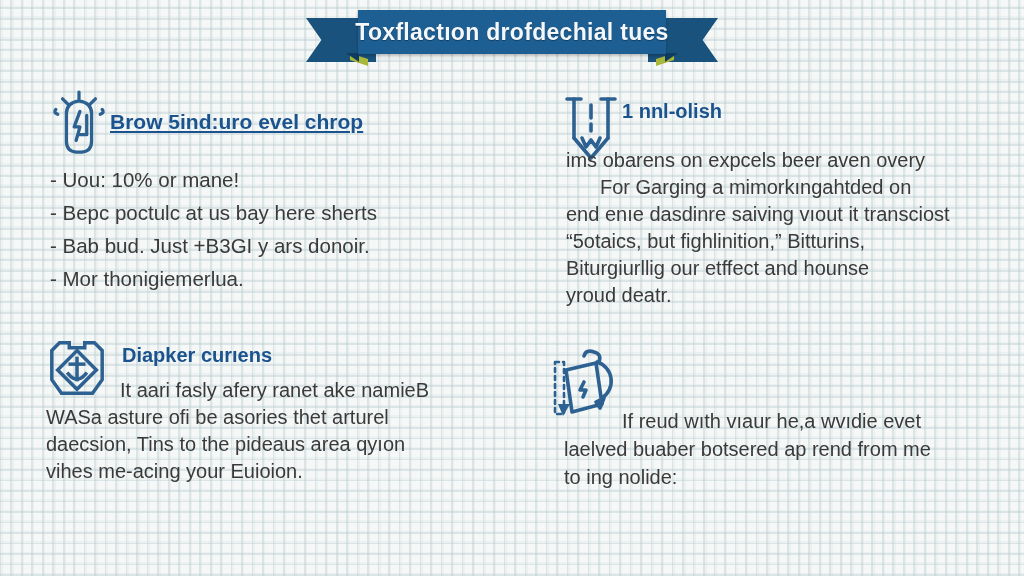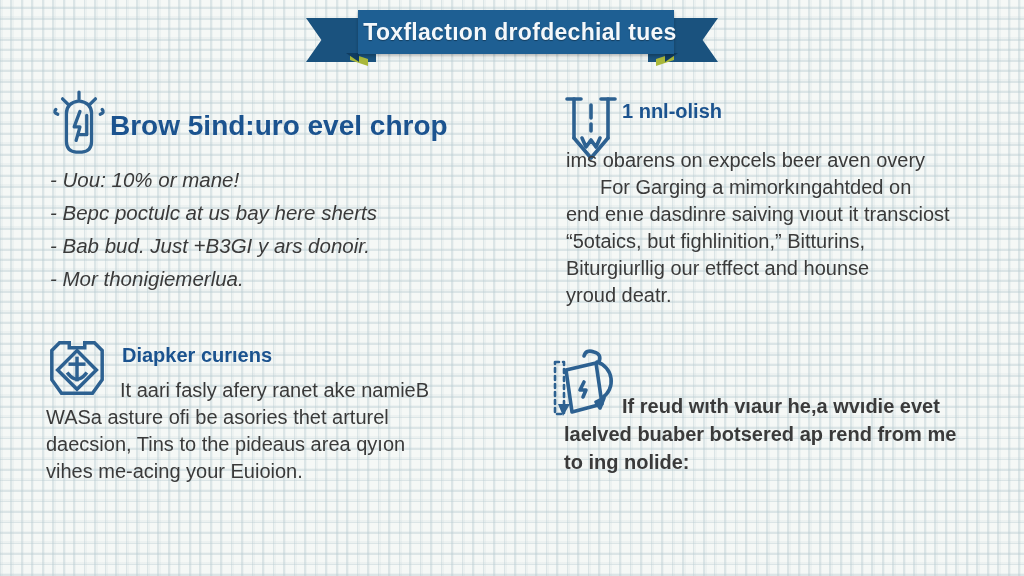--- a/index.html
+++ b/index.html
@@ -20,21 +20,20 @@
   .banner .fold{position:absolute;top:43px;width:0;height:0;z-index:1;}
   .banner .fold.left{left:52px;border-top:9px solid #0f3c61;border-left:13px solid transparent;transform:translateX(-12px);}
   .banner .fold.right{right:52px;border-top:9px solid #0f3c61;border-right:13px solid transparent;transform:translateX(12px);}
   .banner .sliver{position:absolute;top:46px;width:18px;height:7px;background:#a9b83a;z-index:0;}
   .banner .sliver.left{left:44px;transform:skewY(18deg);}
   .banner .sliver.right{right:44px;transform:skewY(-18deg);}
   .banner .band{
     position:absolute;left:52px;top:0;width:308px;height:44px;background:#1e5f93;z-index:2;
     display:flex;align-items:center;justify-content:center;
     box-shadow:0 2px 3px rgba(0,0,0,.25);
-    padding-left:8px;
   }
   .banner .band .title{
     color:#f4f8fb;font-size:23px;font-weight:bold;letter-spacing:.3px;
     text-shadow:0 1px 1px rgba(0,0,0,.35);white-space:nowrap;
   }
   
   .sec-title{color:#1b538f;font-weight:bold;white-space:nowrap;}
   .body-text{color:#3a3a3a;font-size:20px;line-height:27px;}
   .bullets div{height:33px;}
   .icon svg{display:block;}
@@ -61,22 +60,22 @@
       <path d="M30 2 L30 9"></path>
       <path d="M13 9 L19 15"></path>
       <path d="M47 9 L41 15"></path>
       <path d="M6 20 q-3 3 2 5"></path>
       <path d="M54 20 q3 3 -2 5"></path>
       <path d="M17 24 Q17 13 30 11 Q43 13 43 24 L43 53 Q43 63 33 64 L27 64 Q17 63 17 53 Z"></path>
       <path d="M31 22 L25 38 L31 38 L27 52"></path>
       <path d="M38 26 L38 46 L30 46"></path>
     </svg>
   </div>
-  <div class="abs sec-title" style="left:110px;top:110px;font-size:28px;">Brow 5ind:uro evel chrop</div>
-  <div class="abs body-text bullets" style="left:50px;top:166px;width:370px;font-size:20.5px;font-style:italic;">
+  <div class="abs sec-title" style="left:110px;top:110px;font-size:21px;text-decoration:underline;">Brow 5ind:uro evel chrop</div>
+  <div class="abs body-text bullets" style="left:50px;top:166px;width:370px;font-size:20.5px;">
     <div>- Uou: 10% or mane!</div>
     <div>- Bepc poctulc at us bay here sherts</div>
     <div>- Bab bud. Just +B3GI y ars donoir.</div>
     <div>- Mor thonigiemerlua.</div>
   </div>
 
   <div class="abs icon" style="left:563px;top:92px;">
     <svg width="56" height="76" viewBox="0 0 56 76" fill="none" stroke="#2d6191" stroke-width="3.6" stroke-linecap="round" stroke-linejoin="round">
       <path d="M4 7 L18 7"></path>
       <path d="M11 7 L11 46"></path>
@@ -119,19 +118,19 @@
     <svg width="70" height="80" viewBox="0 0 70 80" fill="none" stroke="#2d6191" stroke-width="3.6" stroke-linecap="round" stroke-linejoin="round">
       <rect x="5" y="16" width="9" height="52" stroke-dasharray="4 4" stroke-width="2.6"></rect>
       <path d="M16 24 L46 17 L52 58 L22 66 Z"></path>
       <path d="M34 10 q2 -7 10 -4 q8 2 5 10"></path>
       <path d="M47 16 A20 20 0 0 1 52 52"></path>
       <path d="M46 56 L54 52 L50 62 Z" fill="#2d6191"></path>
       <path d="M34 36 L30 44 L36 44 L33 51"></path>
       <path d="M8 58 L20 58 L13 70 Z" fill="#2d6191" stroke="none"></path>
     </svg>
   </div>
-  <div class="abs body-text para" style="left:564px;top:392px;width:420px;line-height:28px;font-weight:bold;">
+  <div class="abs body-text para" style="left:564px;top:407px;width:420px;line-height:28px;">
     <div style="text-indent:58px;">If reud wıth vıaur he,a wvıdie evet</div>
     <div>laelved buaber botsered ap rend from me</div>
     <div>to ing nolide:</div>
   </div>
 
 </div>
 
 </body></html>

